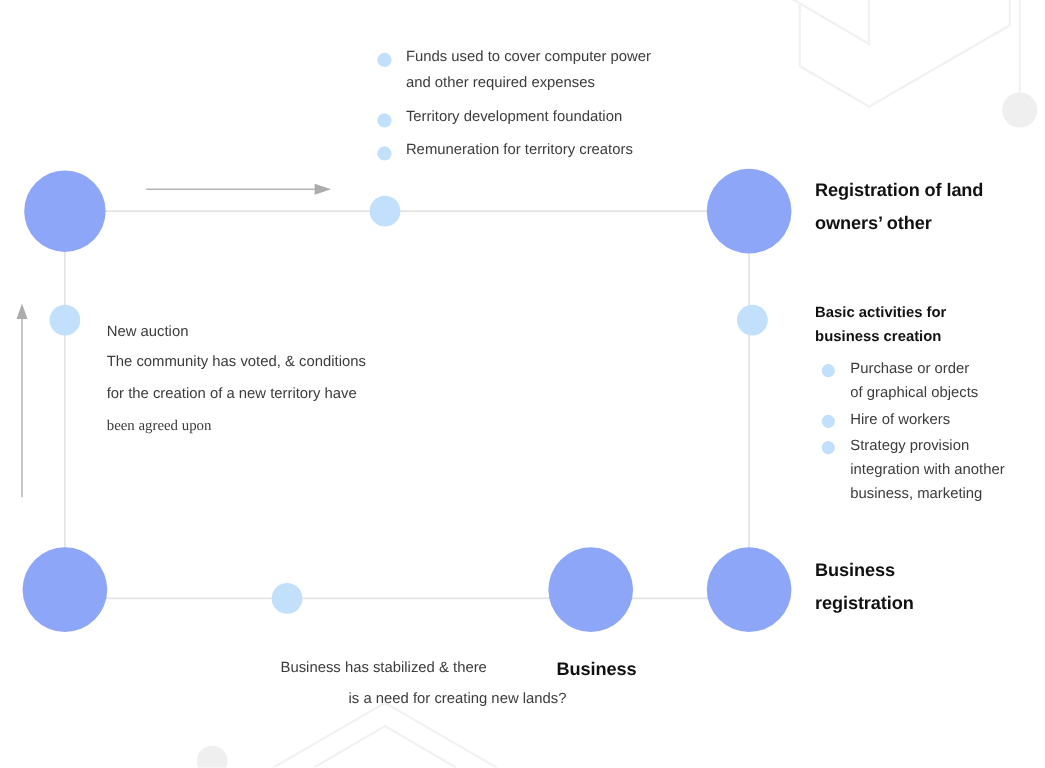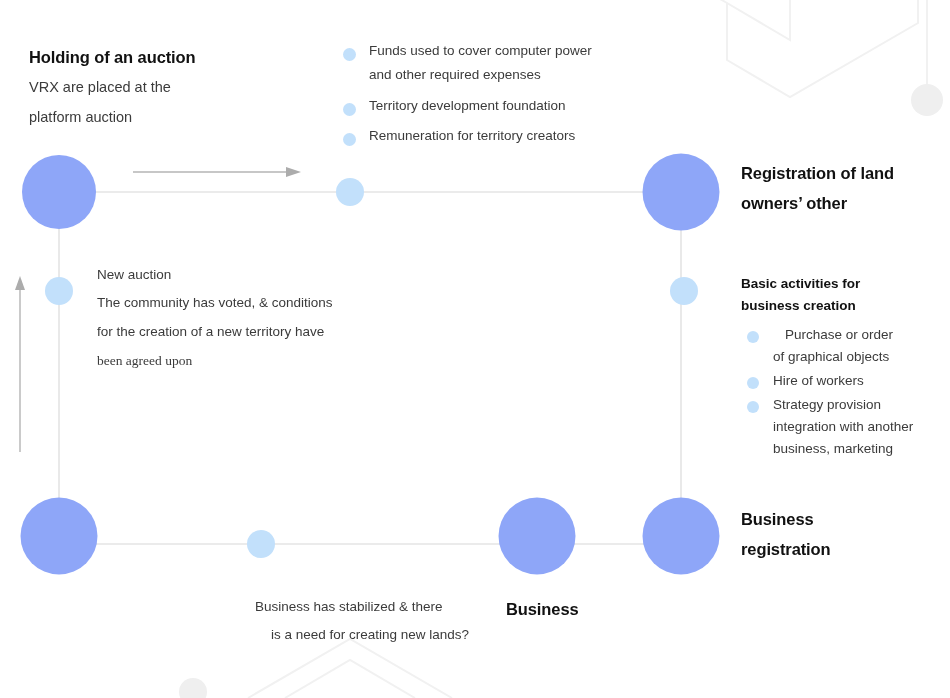--- a/index.html
+++ b/index.html
@@ -137,25 +137,20 @@
   <div class="node node-lg" style="left:59px; top:192px; width:74px; height:74px;"></div>
   <div class="node node-sm" style="left:350px; top:192px; width:28px; height:28px;"></div>
   <div class="node node-lg" style="left:681px; top:192px; width:77px; height:77px;"></div>
   <div class="node node-sm" style="left:59px; top:291px; width:28px; height:28px;"></div>
   <div class="node node-sm" style="left:684px; top:291px; width:28px; height:28px;"></div>
   <div class="node node-lg" style="left:59px; top:536px; width:77px; height:77px;"></div>
   <div class="node node-sm" style="left:261px; top:544px; width:28px; height:28px;"></div>
   <div class="node node-lg" style="left:537px; top:536px; width:77px; height:77px;"></div>
   <div class="node node-lg" style="left:681px; top:536px; width:77px; height:77px;"></div>
 
-  <div class="txt" style="left:29px; top:42px; width:300px;">
-    <div class="heading">Holding of an auction</div>
-    <div class="body-txt">VRX are placed at the</div>
-    <div class="body-txt">platform auction</div>
-  </div>
 
   <ul class="bullets" style="position:absolute; left:337px; top:40px; width:290px;">
     <li>
       <span class="dot"></span>
       <span class="body-sm" style="display:block; line-height:22px;">Funds used to cover computer power</span>
       <span class="body-sm" style="display:block; line-height:25px;">and other required expenses</span>
     </li>
     <li>
       <span class="dot"></span>
       <span class="body-sm" style="display:block; line-height:22px;">Territory development foundation</span>
@@ -164,53 +159,53 @@
       <span class="dot"></span>
       <span class="body-sm" style="display:block; line-height:22px;">Remuneration for territory creators</span>
     </li>
   </ul>
 
   <div class="txt" style="left:741px; top:158px; width:200px;">
     <div class="heading">Registration of land</div>
     <div class="heading">owners’ other</div>
   </div>
 
-  <div class="txt" style="left:97px; top:262px; width:300px;">
+  <div class="txt" style="left:97px; top:288px; width:300px;">
     <div class="body-sm" style="line-height:26px;">New auction</div>
     <div class="body-sm" style="line-height:29px;">The community has voted, &amp; conditions</div>
     <div class="body-sm" style="line-height:29px;">for the creation of a new territory have</div>
     <div class="body-sm" style="line-height:29px;font-family:Liberation Serif, serif;">been agreed upon</div>
   </div>
 
   <div class="txt" style="left:741px; top:273px; width:205px;">
     <div class="sub-head">Basic activities for</div>
     <div class="sub-head">business creation</div>
     <ul class="bullets tight" style="margin-top:7px;">
       <li>
         <span class="dot"></span>
-        <span class="body-sm" style="display:block; line-height:22px;margin-left:12px;">Purchase or order</span>
+        <span class="body-sm" style="display:block; line-height:22px;">Purchase or order</span>
         <span class="body-sm" style="display:block; line-height:22px;">of graphical objects</span>
       </li>
       <li>
         <span class="dot"></span>
         <span class="body-sm" style="display:block; line-height:22px;">Hire of workers</span>
       </li>
       <li>
         <span class="dot"></span>
         <span class="body-sm" style="display:block; line-height:22px;">Strategy provision</span>
         <span class="body-sm" style="display:block; line-height:22px;">integration with another</span>
         <span class="body-sm" style="display:block; line-height:22px;">business, marketing</span>
       </li>
     </ul>
   </div>
 
 
   <div class="txt" style="left:255px; top:593px; width:260px;">
     <div class="body-sm" style="line-height:28px;">Business has stabilized &amp; there</div>
-    <div class="body-sm" style="line-height:28px; padding-left:16px;">is a need for creating new lands?</div>
+    <div class="body-sm" style="line-height:28px; padding-left:16px;text-align:right;">is a need for creating new lands?</div>
   </div>
 
   <div class="txt" style="left:506px; top:594px; width:190px;">
     <div class="heading">Business</div>
   </div>
 
   <div class="txt" style="left:741px; top:504px; width:190px;">
     <div class="heading">Business</div>
     <div class="heading">registration</div>
   </div>

